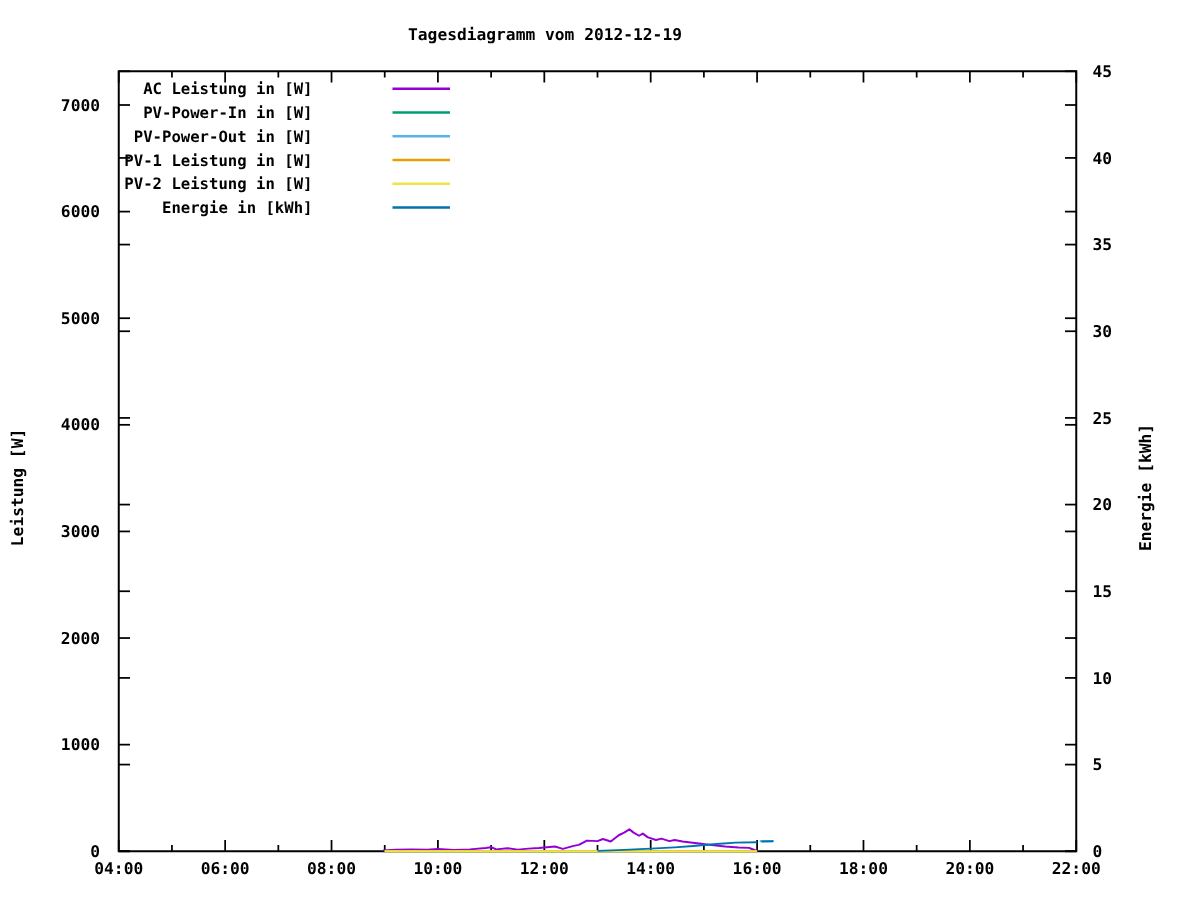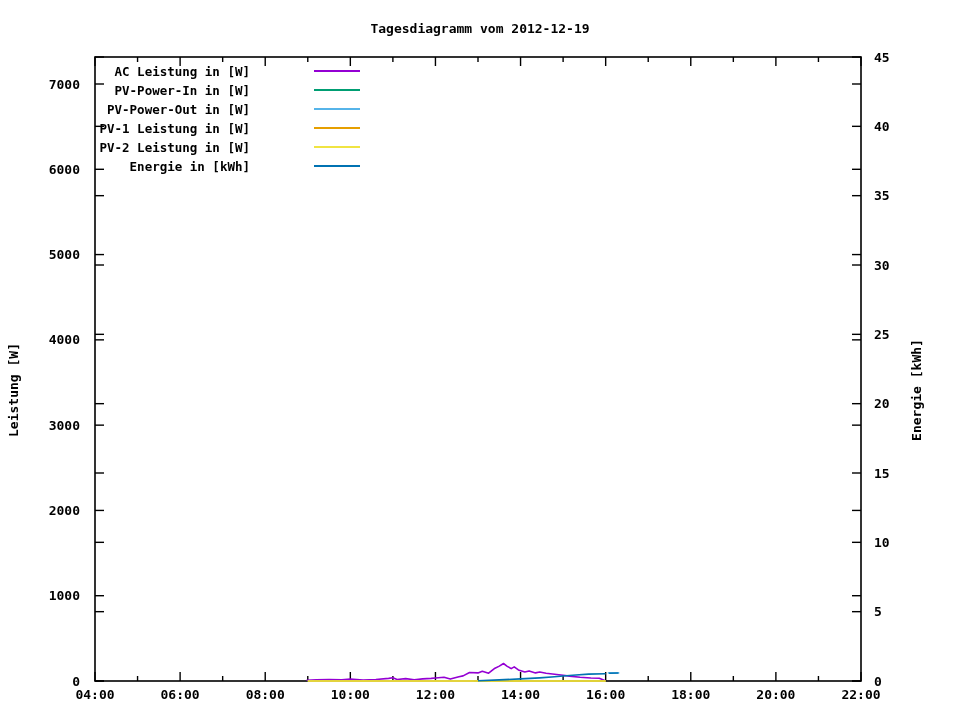--- a/index.html
+++ b/index.html
@@ -1,19 +1,19 @@
 <!DOCTYPE html>
 <html><head>
 <meta charset="utf-8">
 <style>
   html,body{margin:0;padding:0;background:#ffffff;}
   #screen{position:relative;width:960px;height:720px;background:#ffffff;overflow:hidden;
           font-family:"DejaVu Sans Mono",monospace;}
   #chart-title{position:absolute;top:21px;left:0;width:872px;text-align:center;
-               font:bold 13px "DejaVu Sans Mono",monospace;color:#000;margin-left:44px;}
+               font:bold 13px "DejaVu Sans Mono",monospace;color:#000;}
   svg text{font:bold 13px "DejaVu Sans Mono",monospace;fill:#000;}
   svg text.axlabel{font:bold 13px "DejaVu Sans Mono",monospace;}
   svg text.legend{font:bold 12.5px "DejaVu Sans Mono",monospace;}
 </style>
 </head>
 <body>
 
 <div id="screen">
   <div id="chart-title">Tagesdiagramm vom 2012-12-19</div>
   <svg id="plot" width="960" height="720" viewBox="0 0 960 720" xmlns="http://www.w3.org/2000/svg">

